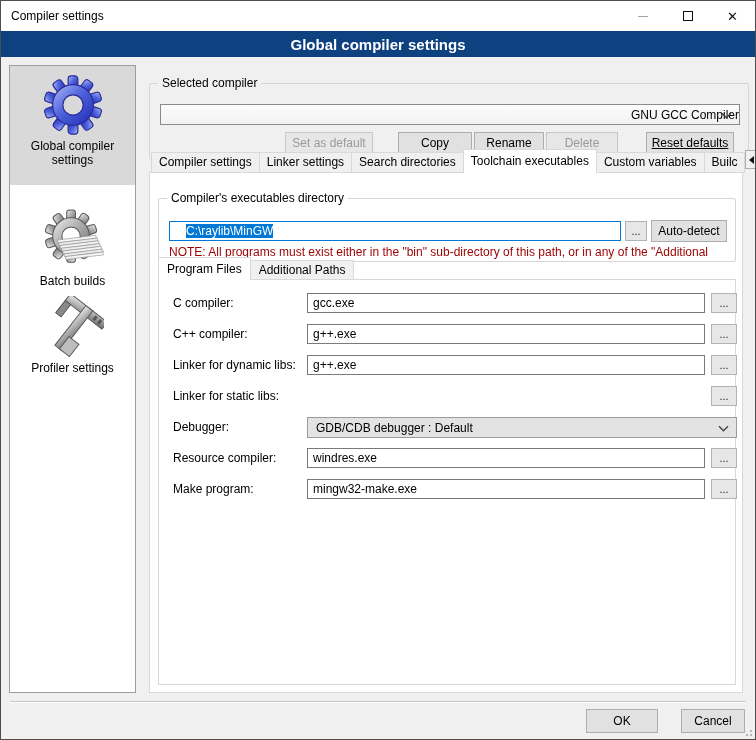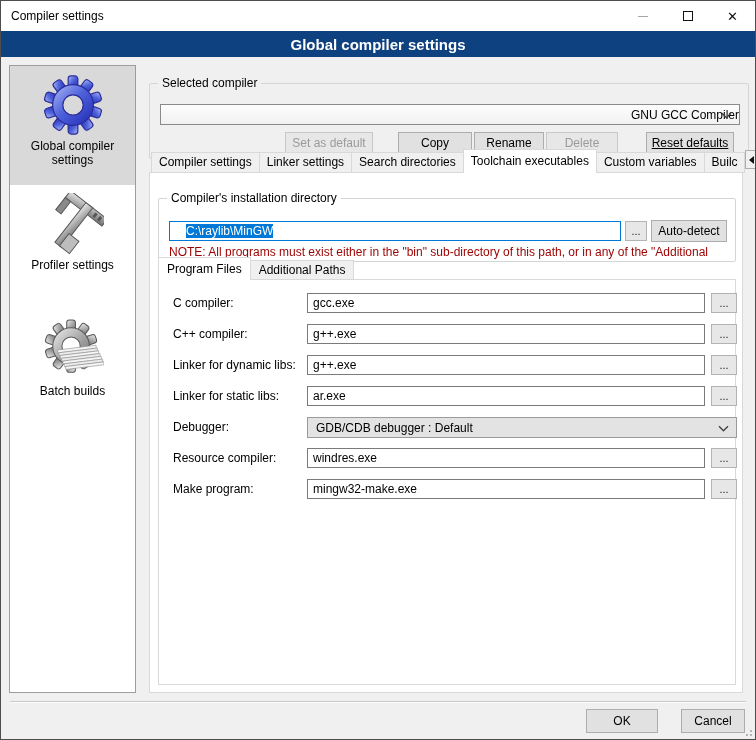--- a/index.html
+++ b/index.html
@@ -171,40 +171,20 @@
               <use href="#bt0" transform="rotate(216)"></use>
             <use href="#bt0" transform="rotate(252)"></use>
               <use href="#bt0" transform="rotate(288)"></use>
             <use href="#bt0" transform="rotate(324)"></use>
             <circle r="21"></circle>
           </g>
           <circle r="10.5" fill="#d9d9d9" stroke="#2a2a96" stroke-width="1.2"></circle>
         </g>
       </svg>
       <span class="lbl">Global compiler settings</span>
-    </div>
-    <div class="side-item si-2">
-      <svg class="icon" viewBox="0 0 64 64">
-        <defs>
-          <linearGradient id="metal" x1="0" y1="0" x2="1" y2="1">
-            <stop offset="0" stop-color="#e9e9e9"></stop>
-              <stop offset="0.5" stop-color="#a9a9a9"></stop>
-              <stop offset="1" stop-color="#6f6f6f"></stop>
-          </linearGradient>
-        </defs>
-        <g transform="translate(30 36) rotate(38)">
-          <rect x="-24" y="-30" width="48" height="9" fill="url(#metal)" stroke="#555" stroke-width="1"></rect>
-          <rect x="-4" y="-30" width="9" height="52" fill="url(#metal)" stroke="#555" stroke-width="1"></rect>
-          <rect x="-24" y="-21" width="7" height="16" fill="#8a8a8a" stroke="#555" stroke-width="1"></rect>
-          <rect x="10" y="-28" width="3" height="5" fill="#555"></rect>
-          <rect x="16" y="-28" width="3" height="5" fill="#555"></rect>
-          <rect x="2" y="6" width="13" height="16" fill="#bdbdbd" stroke="#555" stroke-width="1"></rect>
-        </g>
-      </svg>
-      <span class="lbl">Profiler settings</span>
     </div>
     <div class="side-item si-3">
       <svg class="icon" viewBox="0 0 64 64">
         <defs>
           <linearGradient id="gearGray" x1="0" y1="0" x2="1" y2="1">
             <stop offset="0" stop-color="#efefef"></stop>
               <stop offset="0.5" stop-color="#a8a8a8"></stop>
               <stop offset="1" stop-color="#6d6d6d"></stop>
           </linearGradient>
         </defs>
@@ -229,20 +209,40 @@
           <rect x="1" y="3" width="40" height="3" fill="#ececec" stroke="#8d8d8d" stroke-width="0.6"></rect>
           <rect x="2" y="6" width="40" height="3" fill="#f5f5f5" stroke="#8d8d8d" stroke-width="0.6"></rect>
           <rect x="3" y="9" width="40" height="3" fill="#ececec" stroke="#8d8d8d" stroke-width="0.6"></rect>
           <rect x="4" y="12" width="40" height="3" fill="#f5f5f5" stroke="#8d8d8d" stroke-width="0.6"></rect>
           <rect x="5" y="15" width="40" height="3" fill="#ececec" stroke="#8d8d8d" stroke-width="0.6"></rect>
           <rect x="6" y="18" width="40" height="3" fill="#f5f5f5" stroke="#8d8d8d" stroke-width="0.6"></rect>
         </g>
       </svg>
       <span class="lbl">Batch builds</span>
     </div>
+    <div class="side-item si-2">
+      <svg class="icon" viewBox="0 0 64 64">
+        <defs>
+          <linearGradient id="metal" x1="0" y1="0" x2="1" y2="1">
+            <stop offset="0" stop-color="#e9e9e9"></stop>
+              <stop offset="0.5" stop-color="#a9a9a9"></stop>
+              <stop offset="1" stop-color="#6f6f6f"></stop>
+          </linearGradient>
+        </defs>
+        <g transform="translate(30 36) rotate(38)">
+          <rect x="-24" y="-30" width="48" height="9" fill="url(#metal)" stroke="#555" stroke-width="1"></rect>
+          <rect x="-4" y="-30" width="9" height="52" fill="url(#metal)" stroke="#555" stroke-width="1"></rect>
+          <rect x="-24" y="-21" width="7" height="16" fill="#8a8a8a" stroke="#555" stroke-width="1"></rect>
+          <rect x="10" y="-28" width="3" height="5" fill="#555"></rect>
+          <rect x="16" y="-28" width="3" height="5" fill="#555"></rect>
+          <rect x="2" y="6" width="13" height="16" fill="#bdbdbd" stroke="#555" stroke-width="1"></rect>
+        </g>
+      </svg>
+      <span class="lbl">Profiler settings</span>
+    </div>
   </div>
 
   <div class="groupbox gb-gray gb-compiler">
     <span class="legend">Selected compiler</span>
     <div class="combo combo-main">
       <span>GNU GCC Compiler</span>
       <svg class="chev chev-svg" width="11" height="7" viewBox="0 0 11 7">
         <path d="M1 1 L5.5 5.5 L10 1" fill="none" stroke="#444" stroke-width="1.4"></path>
       </svg>
     </div>
@@ -264,21 +264,21 @@
       <button class="arrow-btn">
           <span class="tri-l"></span>
         </button>
 
     </div>
   </div>
 
   <div class="tabpanel">
 
     <div class="groupbox gb-white gb-install">
-      <span class="legend">Compiler's installation directory</span>
+      <span class="legend">Compiler's executables directory</span>
       <div class="path-input">
         <span class="sel">C:\raylib\MinGW</span>
       </div>
       <button class="browse-btn b-path-browse">...</button>
       <button class="btn b-autodetect">Auto-detect</button>
       <div class="note">NOTE: All programs must exist either in the "bin" sub-directory of this path, or in any of the "Additional</div>
     </div>
 
     <div class="innertabs">
       <div class="itab active">Program Files</div>
@@ -300,21 +300,20 @@
       </div>
 
       <div class="frow r3">
         <span class="flabel">Linker for dynamic libs:</span>
         <input class="finput" value="g++.exe" style="">
         <button class="browse-btn fbrowse">...</button>
       </div>
 
       <div class="frow r4">
         <span class="flabel">Linker for static libs:</span>
-        <input class="finput" value="ar.exe" style="">
         <button class="browse-btn fbrowse">...</button>
       </div>
 
       <div class="frow r5">
         <span class="flabel">Debugger:</span>
         <div class="fcombo">
           <span>GDB/CDB debugger : Default</span>
           <svg class="chev chev-svg" width="11" height="7" viewBox="0 0 11 7">
             <path d="M1 1 L5.5 5.5 L10 1" fill="none" stroke="#444" stroke-width="1.4"></path>
           </svg>

